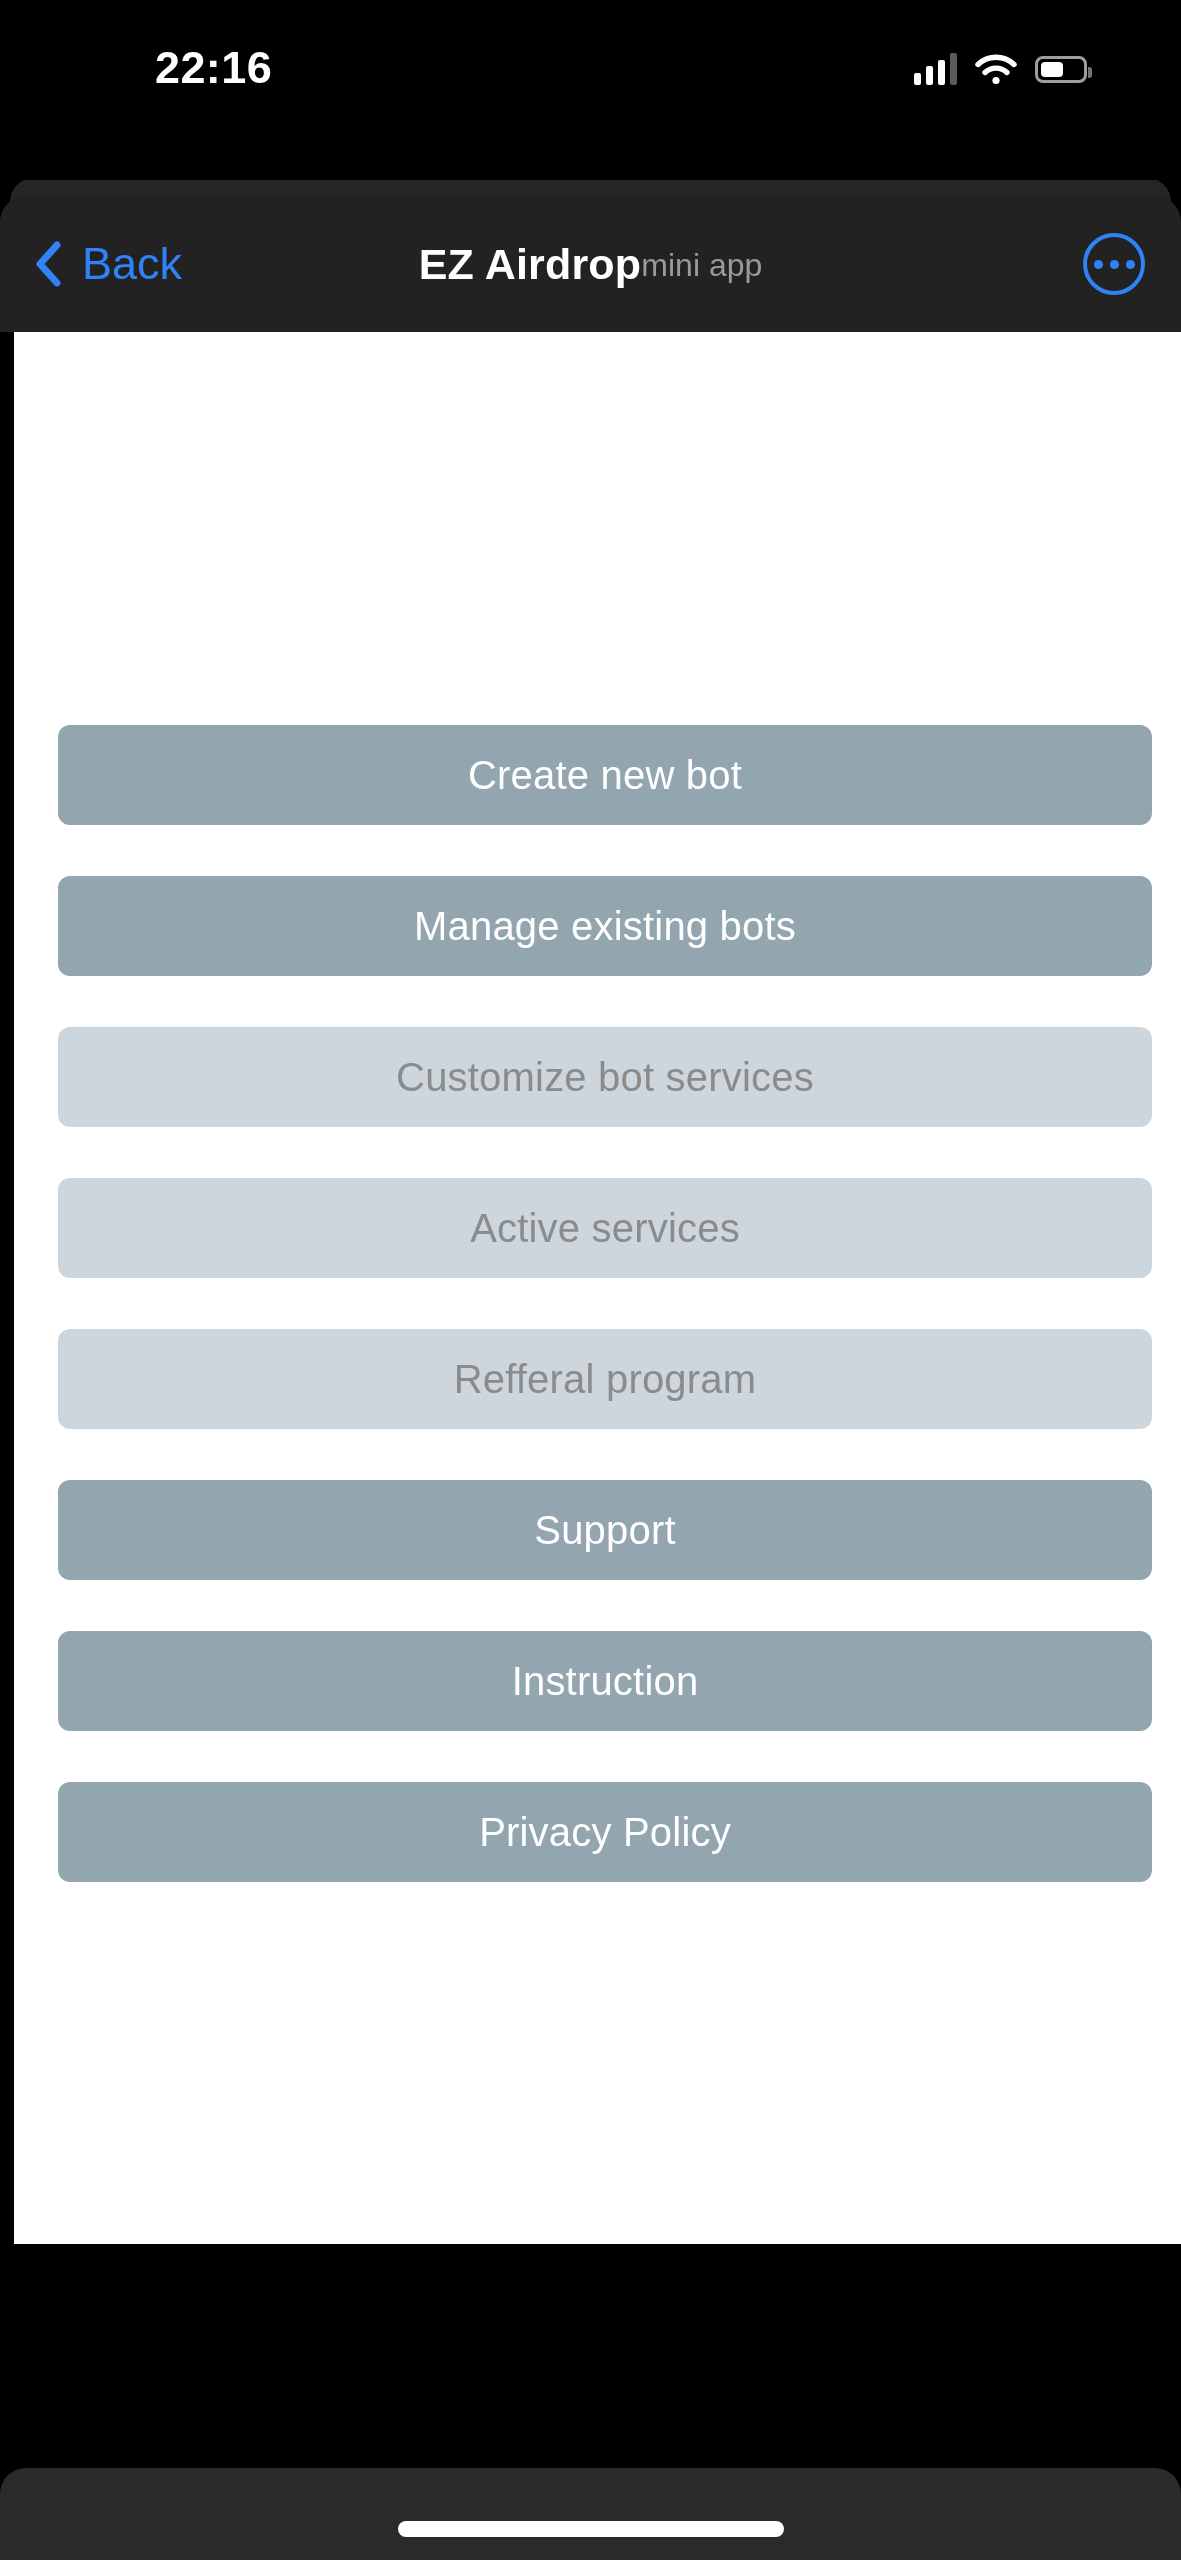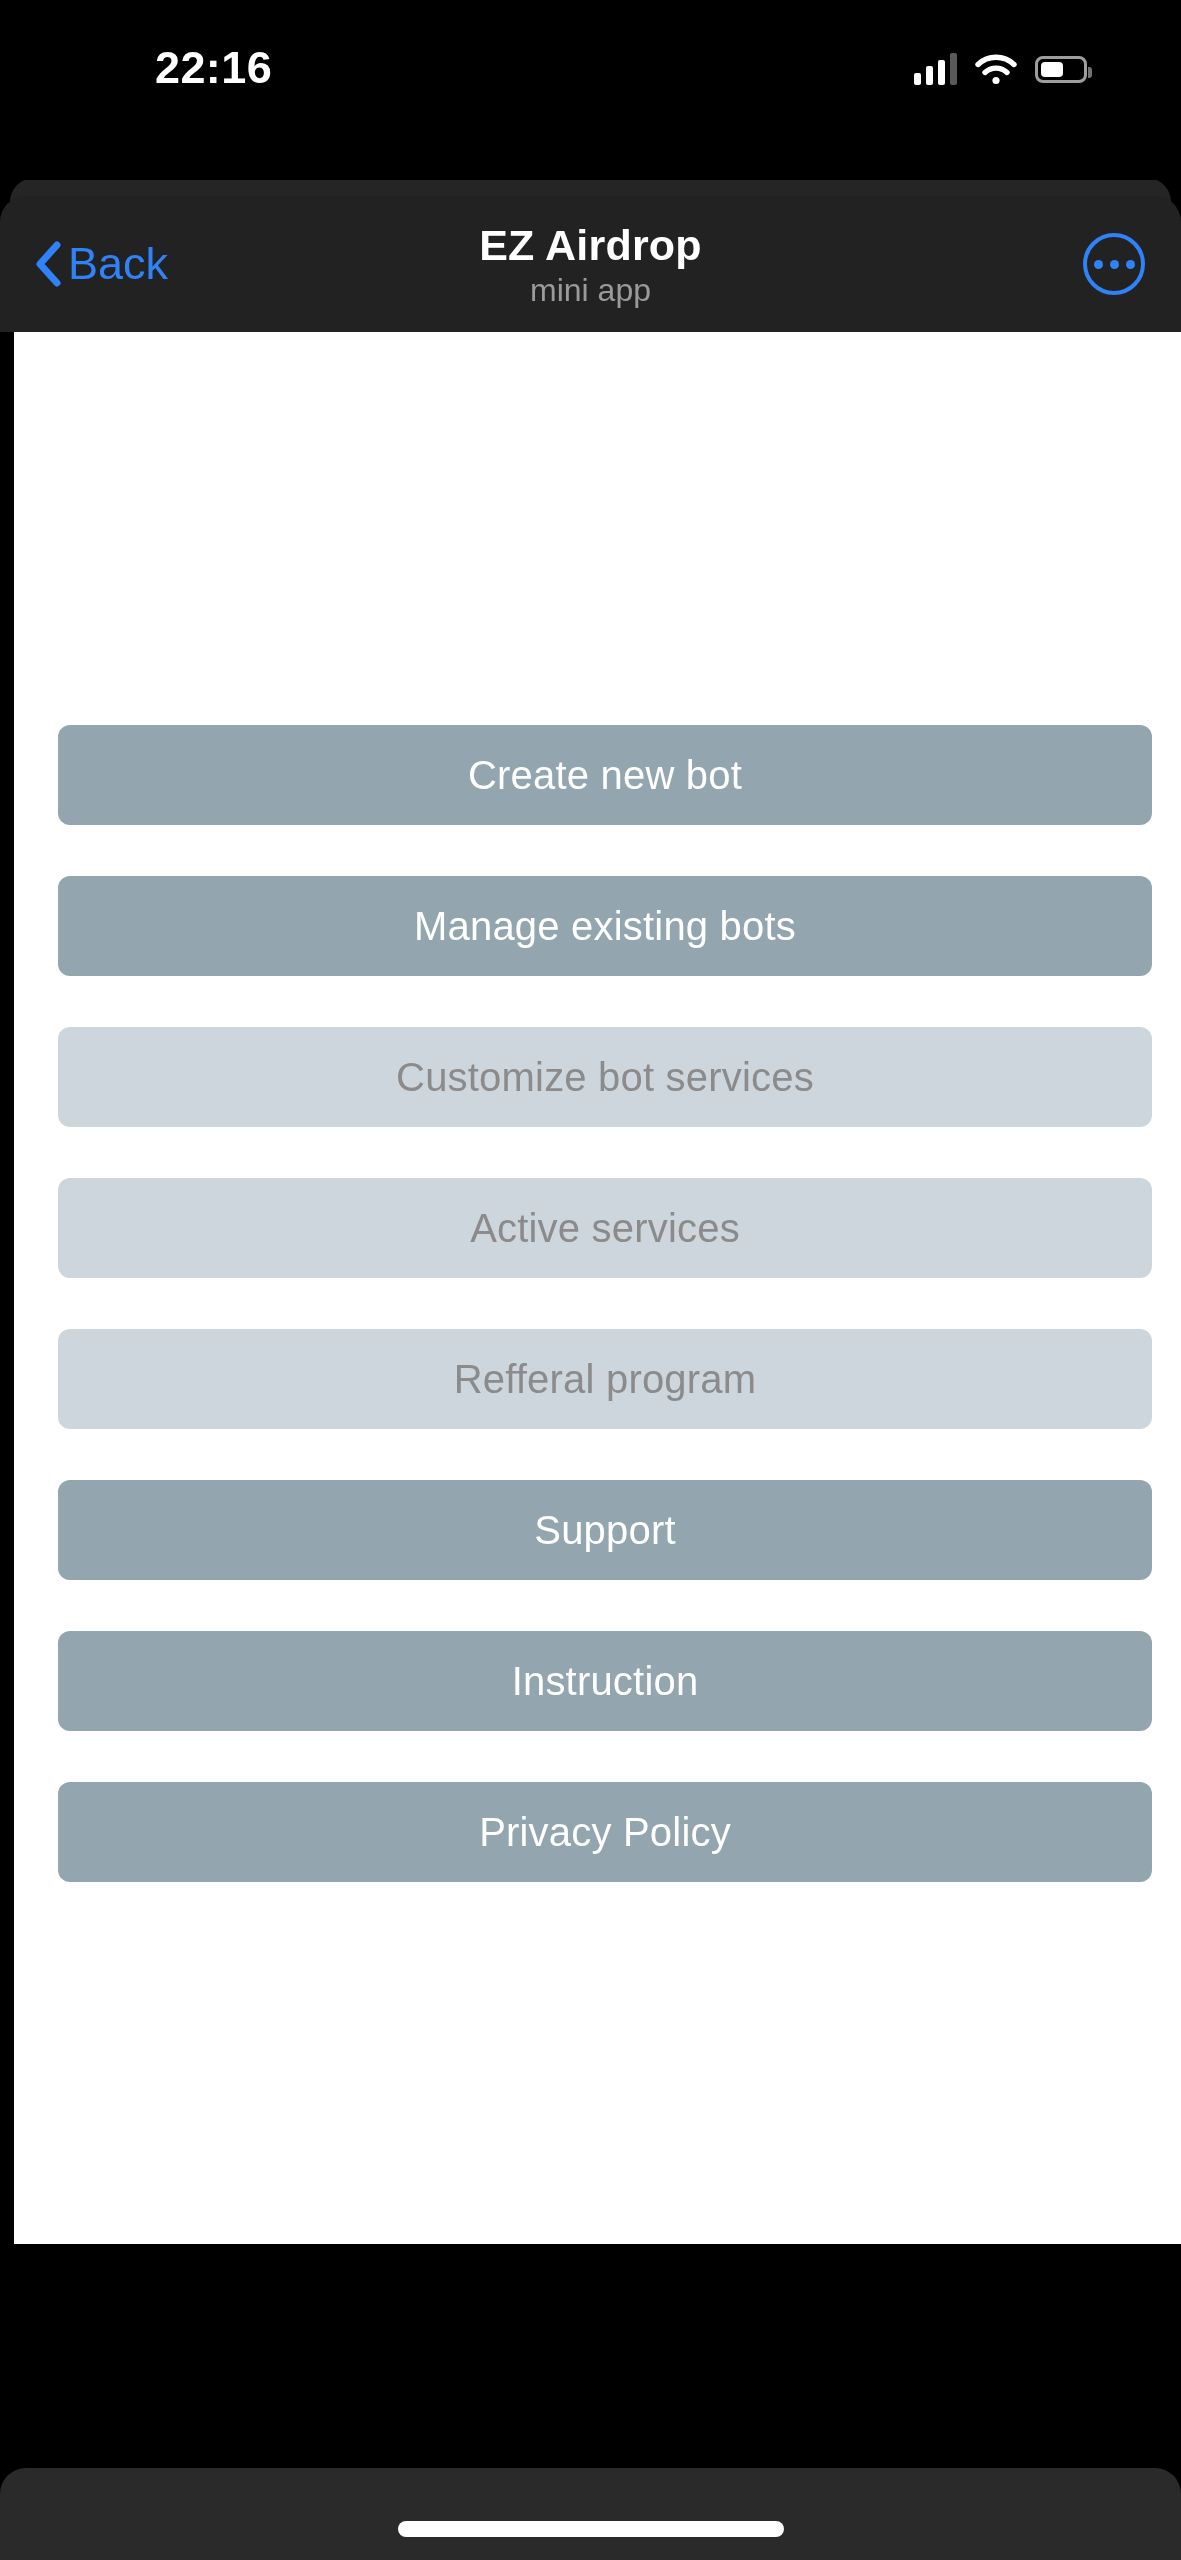--- a/index.html
+++ b/index.html
@@ -128,39 +128,39 @@
     border-radius: 26px 26px 0 0;
     z-index: 20;
   }
   .nav-back {
     position: absolute;
     left: 22px;
     top: 0;
     height: 136px;
     display: flex;
     align-items: center;
-    gap: 6px;
+    gap: 20px;
     padding: 0 12px;
     cursor: pointer;
   }
   .chev-left { width: 28px; height: 46px; display:block; }
   .nav-back-label {
     font-size: 45px;
     color: #2f82f7;
     line-height: 50px;
     font-weight: 400;
   }
   .nav-title-wrap {
     position: absolute;
     left: 0;
     top: 0;
     width: 1181px;
     height: 136px;
     display: flex;
-    flex-direction: column;
+    flex-direction: row;
     align-items: center;
     justify-content: center;
     pointer-events: none;
   }
   .nav-title {
     font-size: 43px;
     font-weight: 700;
     color: #ffffff;
     line-height: 50px;
     letter-spacing: 0.2px;

